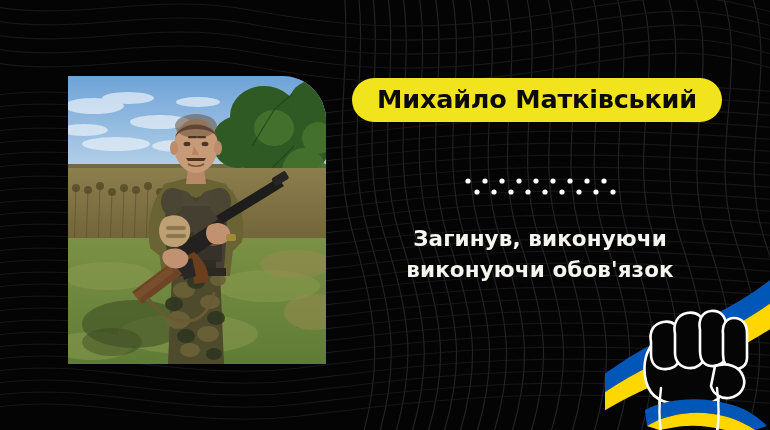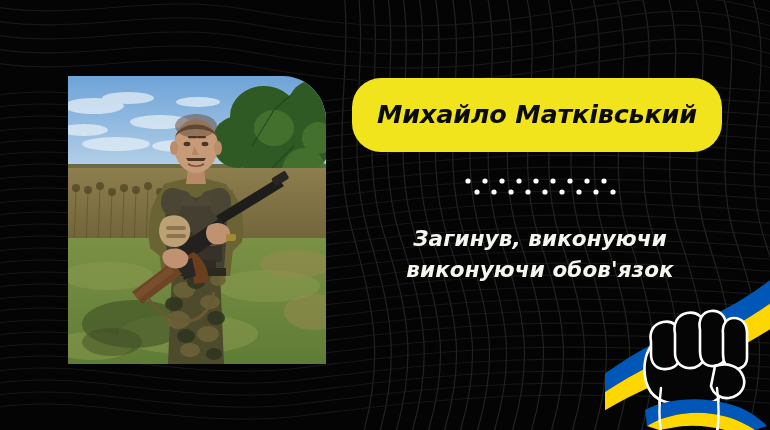--- a/index.html
+++ b/index.html
@@ -27,24 +27,24 @@
     border-top-right-radius:44px;
     overflow:hidden;
     background:#5b7fa6;
   }
   .photo-svg { display:block; width:258px; height:288px; }
 
   
   .name-badge {
     position:absolute;
     left:352px; top:78px;
-    width:370px; height:74px;
+    width:370px; height:44px;
     background:#f2e41c;
     border-radius:29px;
-    display:flex; align-items:center; justify-content:center;font-style:italic;
+    display:flex; align-items:center; justify-content:center;
   }
   .name-badge-text {
     color:#0b0b0b;
     font-size:25.5px;
     font-weight:700;
     letter-spacing:-0.2px;
     white-space:nowrap;
     line-height:1;
   }
 
@@ -60,21 +60,20 @@
     position:absolute;
     left:360px; top:224px;
     width:360px;
     text-align:center;
   }
   .subtitle-line {
     display:block;
     color:#f6f5ef;
     font-size:21.5px;
     font-weight:700;
-    font-style:italic;
     line-height:1.42;
     letter-spacing:0.1px;
     white-space:nowrap;
     text-align:center;
   }
 
   
   .fist-emblem {
     position:absolute;
     right:0; bottom:0;

